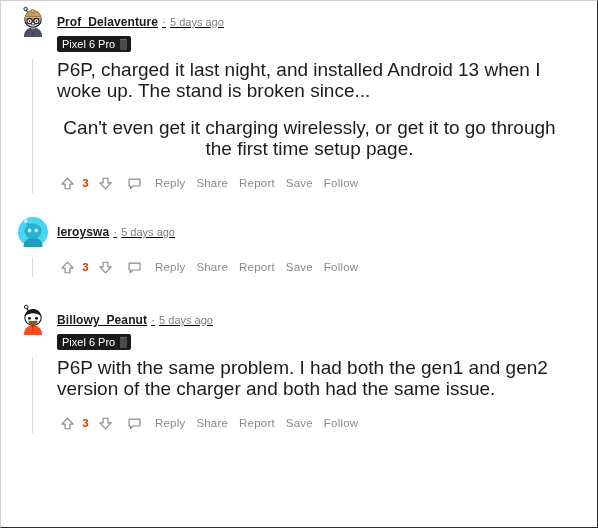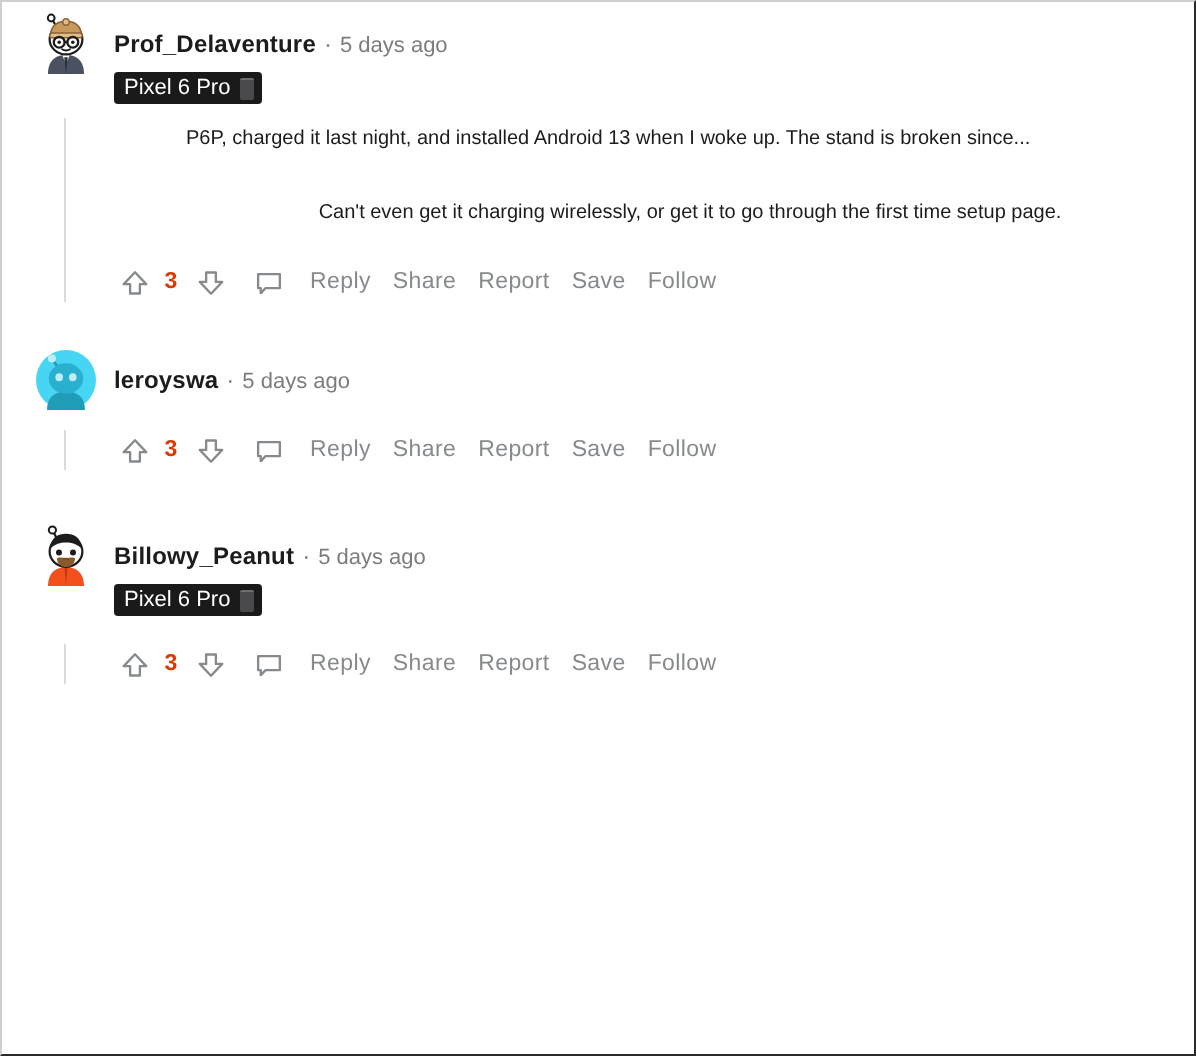--- a/index.html
+++ b/index.html
@@ -47,20 +47,21 @@
     position: relative;
   }
 
   .avatar-svg { display: block; width: 32px; height: 32px; }
 
   .c-meta {
     margin-left: 8px;
     display: flex;
     align-items: baseline;
     white-space: nowrap;
+    text-decoration: underline;
   }
 
   .username {
     font-size: 12px;
     font-weight: bold;
     color: #1c1c1c;
     letter-spacing: 0.1px;
   }
 
   .dot-sep {
@@ -119,25 +120,24 @@
   .threadline {
     position: absolute;
     left: 0;
     top: 0;
     bottom: 0;
     width: 1px;
     background: #d9dadb;
   }
 
   .c-para {
-    font-size: 10px;
+    font-size: 19px;
     line-height: 21px;
     color: #1c1c1c;
     max-width: 505px;
-    margin-left: 36px;
   }
 
   .c-para + .c-para { margin-top: 16px; text-align: center; }
 
   
   .actions {
     display: flex;
     align-items: center;
     margin-top: 14px;
     height: 20px;
@@ -336,20 +336,21 @@
 
       <div class="flair-row">
         <span class="flair">
           <span class="flair-label">Pixel 6 Pro</span>
           <span class="flair-phone"></span>
         </span>
       </div>
 
       <div class="c-body-wrap">
         <div class="threadline"></div>
+        <p class="c-para">P6P with the same problem. I had both the gen1 and gen2 version of the charger and both had the same issue.</p>
 
         <div class="actions">
           <span class="act-icon-btn">
             <svg class="vote-arrow" viewBox="0 0 16 16">
               <path d="M8 2.3 L14 8.6 L10.6 8.6 L10.6 13.6 L5.4 13.6 L5.4 8.6 L2 8.6 Z" fill="none" stroke="#878a8c" stroke-width="1.25" stroke-linejoin="round"></path>
             </svg>
           </span>
           <span class="vote-count">3</span>
           <span class="act-icon-btn downvote-wrap">
             <svg class="vote-arrow" viewBox="0 0 16 16">

